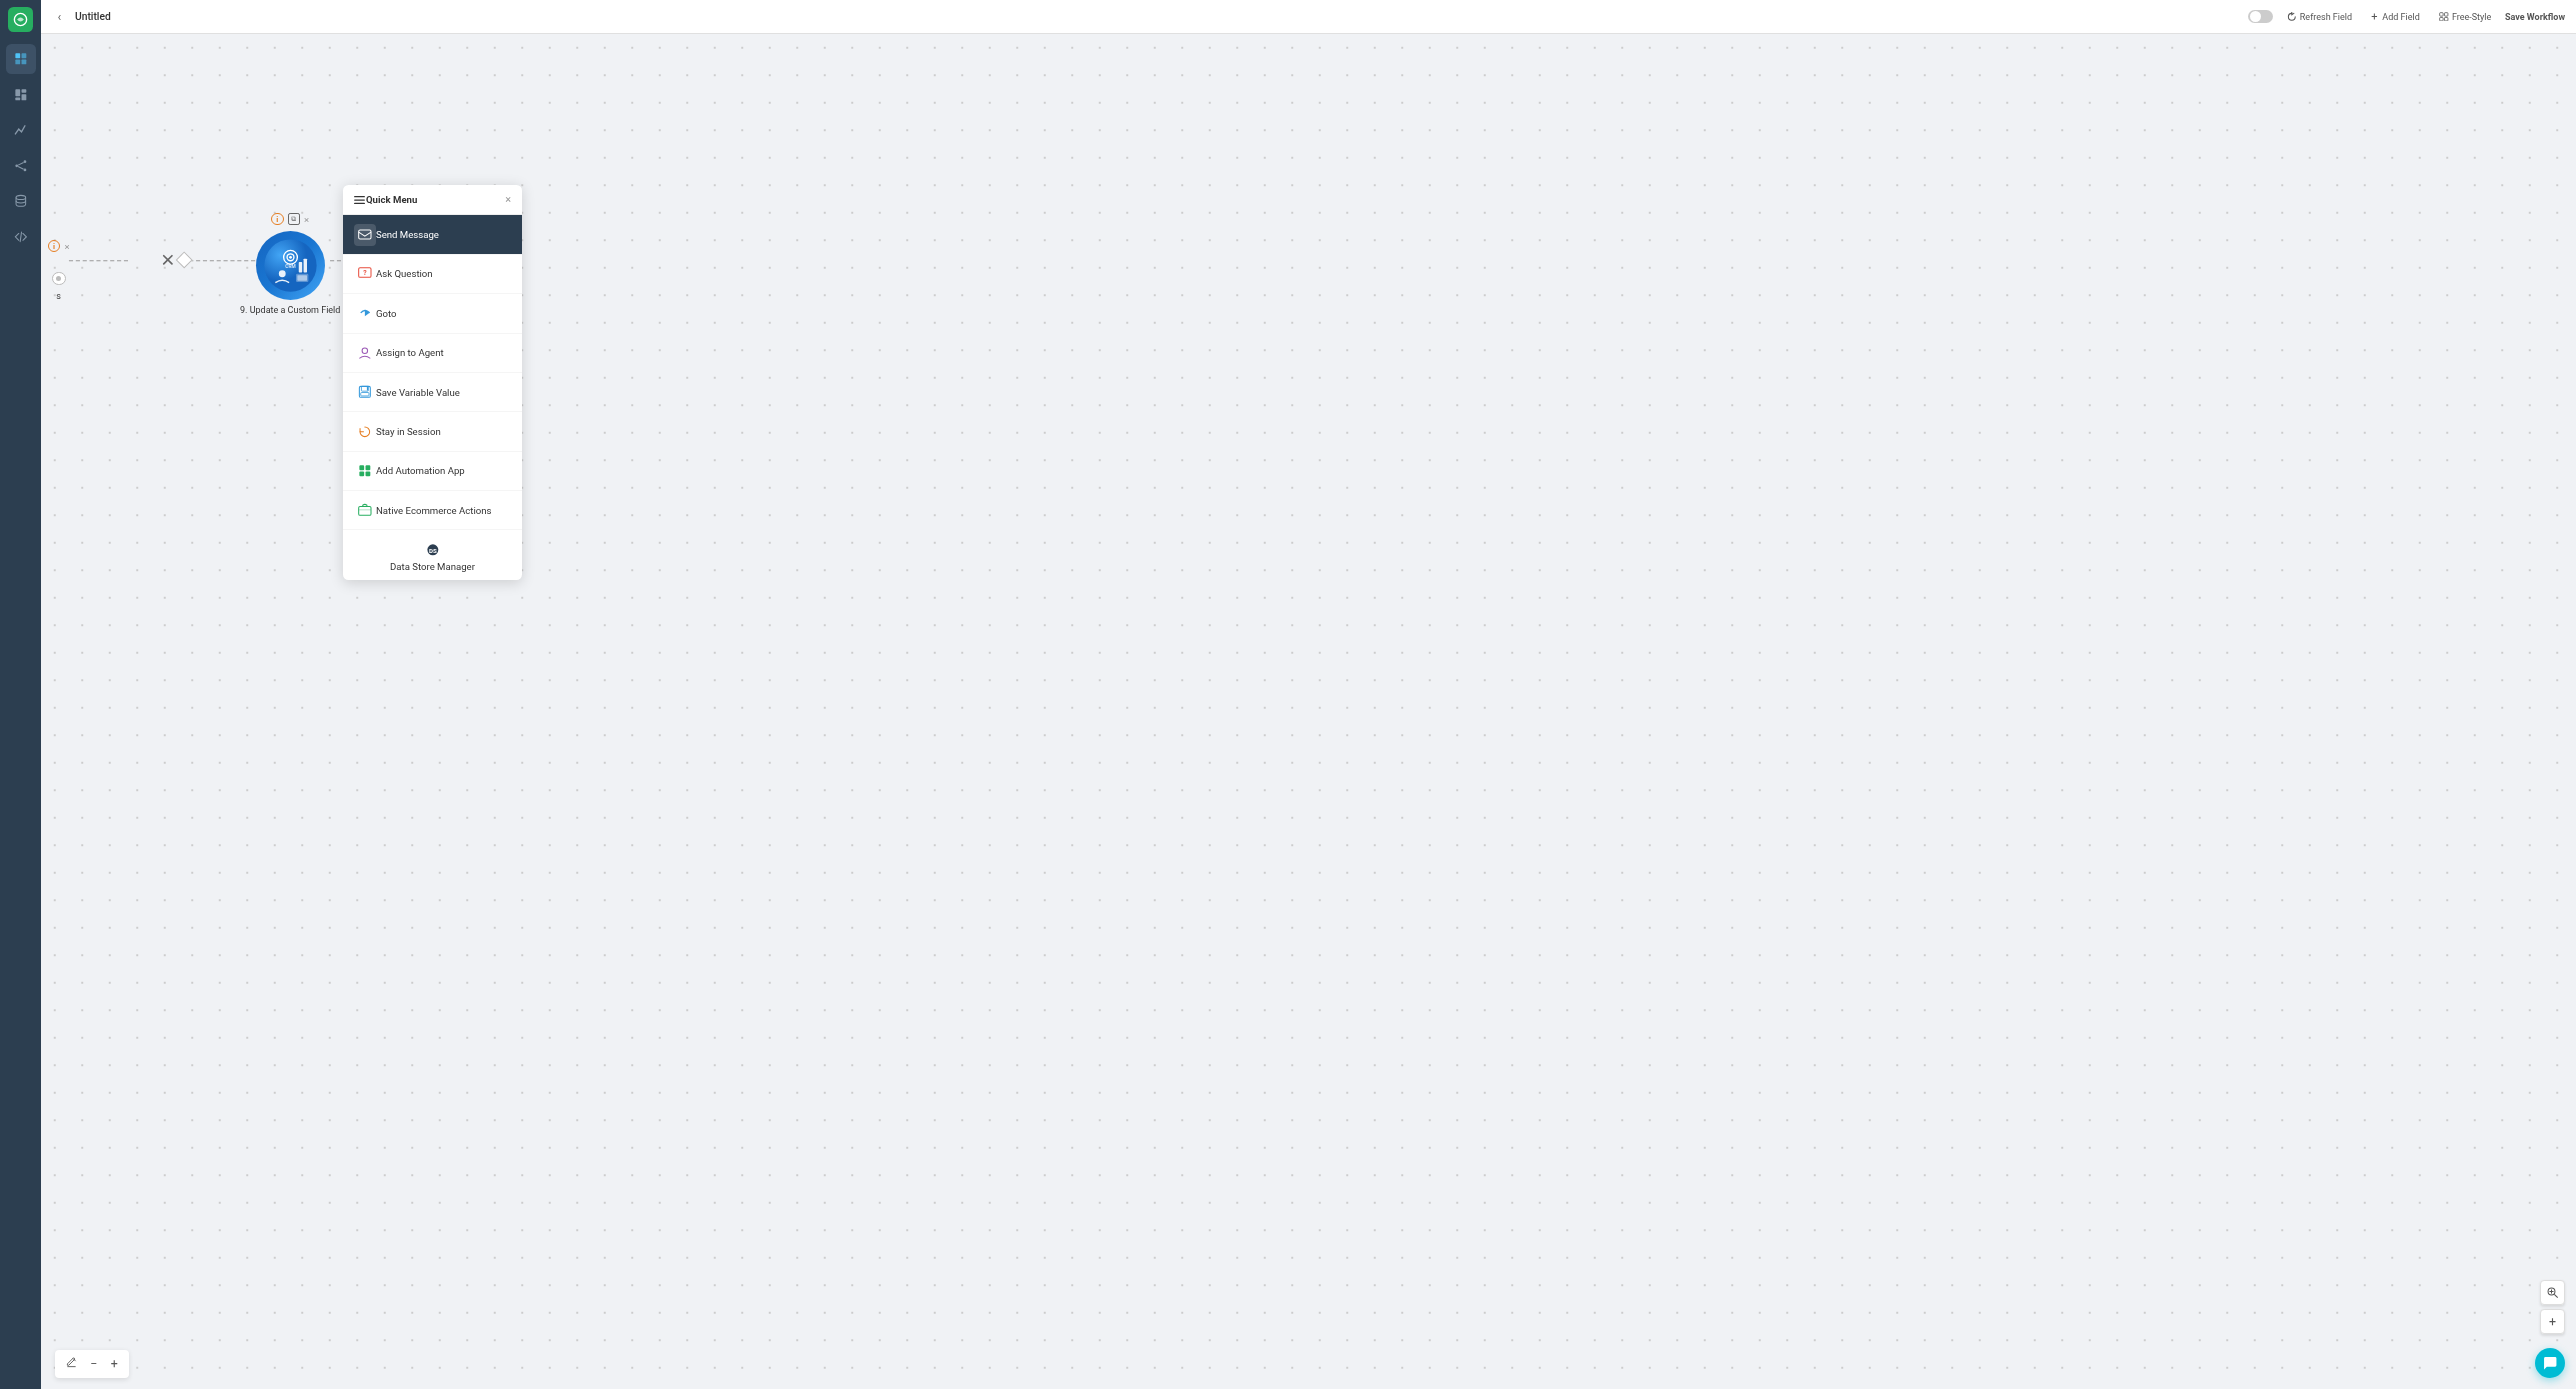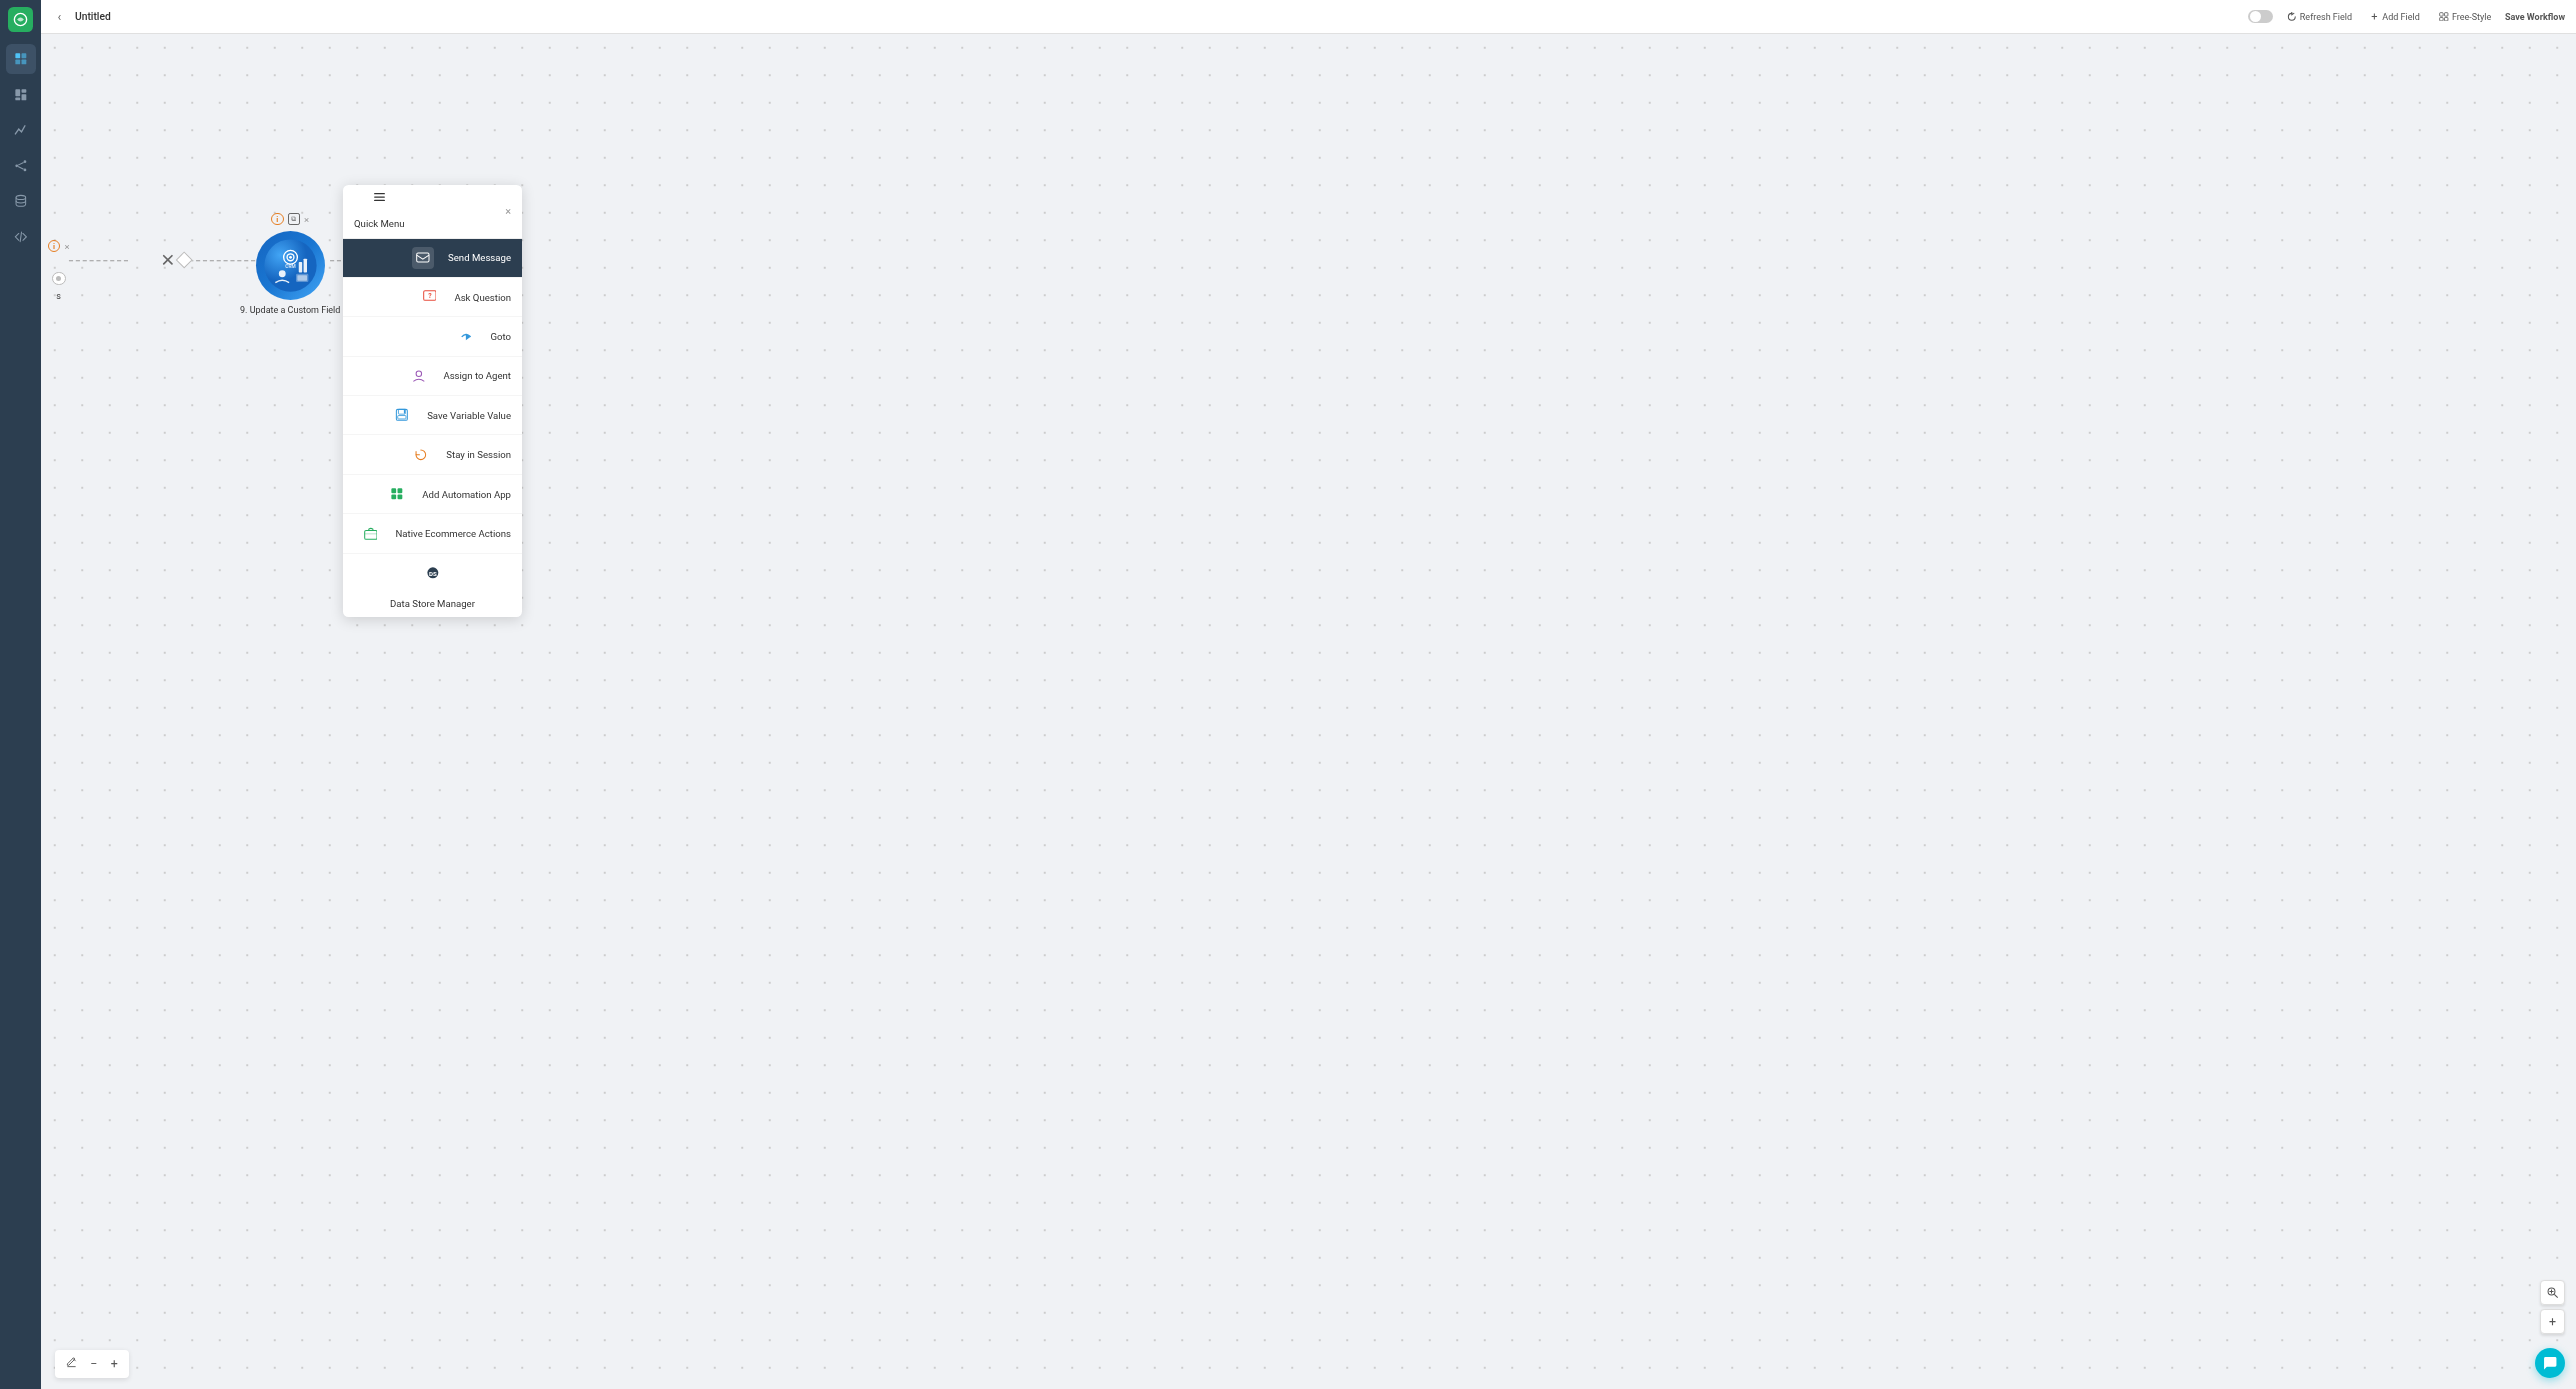--- a/index.html
+++ b/index.html
@@ -189,42 +189,40 @@
     }
     .quick-menu-header {
       display: flex;
       align-items: center;
       justify-content: space-between;
       padding: 8.2px 11px;
       border-bottom: 0.7px solid #eee;
     }
     .quick-menu-title {
       font-size: 9.6px;
-      font-weight: 400;
+      font-weight: 700;
       color: #333;
       display: flex;
       align-items: center;
-      gap: 17px;
-      flex-direction: column;
+      gap: 1px;
     }
     .quick-menu-close {
       color: #999;
       cursor: pointer;
       font-size: 11px;
     }
     .menu-item {
       display: flex;
       align-items: center;
-      gap: 14px;
+      gap: 0;
       padding: 8.2px 11px;
       cursor: pointer;
       border-bottom: 0.7px solid #f5f5f5;
       font-size: 9.6px;
       color: #333;
-      justify-content: flex-end;
     }
     .menu-item:last-child { border-bottom: none; flex-direction: column; }
     .menu-item.active {
       background: #2c3e50;
       color: white;
     }
     .menu-item-icon {
       width: 22px;
       height: 22px;
       border-radius: 4.1px;

